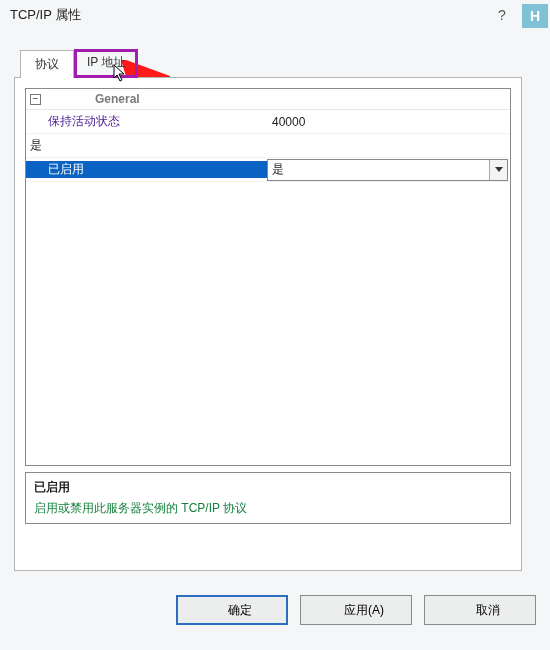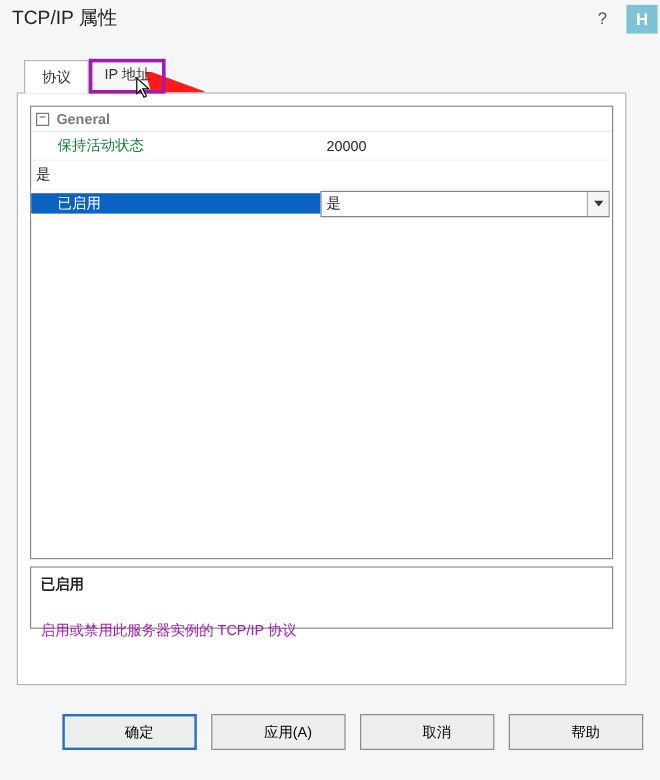--- a/index.html
+++ b/index.html
@@ -12,21 +12,21 @@
       overflow: hidden;
       position: relative;
     }
     .titlebar {
       height: 30px;
       display: flex;
       align-items: center;
       padding: 0 6px 0 10px;
       background: #f5f6f7;
     }
-    .titlebar .title { flex: 1; font-size: 16px; color: #222; }
+    .titlebar .title { flex: 1; font-size: 13px; color: #222; }
     .titlebar .help { width: 24px; text-align: center; color: #555; font-size: 14px; cursor: default; }
     .titlebar .close-wrap { position: relative; width: 30px; height: 24px; }
     .titlebar .close { position: absolute; inset: 0; display: flex; align-items: center; justify-content: center; color: #555; font-size: 14px; }
     .watermark { position: absolute; right: 2px; top: 4px; width: 26px; height: 24px; background: #7fc2d6; display: flex; align-items: center; justify-content: center; color: #fff; font-weight: bold; font-size: 14px; }
     .content { padding: 8px 28px 12px 14px; }
     .tabs { display: flex; align-items: flex-end; height: 28px; margin-top: 12px; margin-left: 6px; }
     .tab { padding: 5px 14px; border: 1px solid transparent; border-bottom: none; color: #333; position: relative; }
     .tab.active { border-color: #b5b5b5; background: #fff; z-index: 2; }
     .tab-highlight { border: 3px solid #a21caf; padding: 2px 10px 4px 10px; position: relative; z-index: 3; }
     .tab-highlight .cursor { position: absolute; left: 36px; top: 12px; }
@@ -53,46 +53,46 @@
     }
     .expander {
       width: 11px; height: 11px;
       border: 1px solid #777;
       display: inline-flex;
       align-items: center; justify-content: center;
       font-size: 10px; line-height: 1;
       margin-right: 6px;
       color: #333;
     }
-    .group-label { color: #7a7a7a; font-weight: bold; }
+    .group-label { color: #7a7a7a; font-weight: bold; margin-left: 48px; }
     .prop-row {
       display: flex;
       height: 24px;
       align-items: center;
       border-bottom: 1px solid #f2f2f2;
     }
-    .prop-row .key { width: 50%; padding-left: 22px; color: #15803d; }
+    .prop-row .key { width: 50%; padding-left: 22px; color: #4c1d95; }
     .prop-row .val { width: 50%; padding-left: 4px; color: #222; display: flex; align-items: center; }
     .prop-row.selected .key { background: #0a63c3; color: #fff; }
     .prop-row.selected { background: #fff; }
     .prop-row.selected .val { border: 1px solid #888; height: 22px; margin-right: 2px; position: relative; }
     .dd-btn {
       position: absolute; right: 0; top: 0; bottom: 0;
       width: 18px; border-left: 1px solid #aaa;
       display: flex; align-items: center; justify-content: center;
       background: #f4f4f4;
     }
     .desc-box {
       border: 1px solid #8a8a8a;
       margin-top: 6px;
       padding: 6px 8px;
       height: 52px;
     }
     .desc-title { font-weight: bold; font-size: 12px; color: #222; }
-    .desc-text { font-size: 12px; color: #a21caf; margin-top: 21px; }
+    .desc-text { font-size: 12px; color: #15803d; margin-top: 4px; }
     .buttons {
       display: flex;
       gap: 12px;
       justify-content: flex-end;
       padding: 12px 14px 0 14px;
     }
     .btn {
       width: 112px; height: 30px;
       border: 1px solid #8b8b8b;
       background: #eceded;
@@ -129,21 +129,21 @@
   </div>
 
   <div class="panel">
     <div class="prop-box">
       <div class="group-header">
         <span class="expander">−</span>
         <span class="group-label">General</span>
       </div>
       <div class="prop-row">
         <div class="key">保持活动状态</div>
-        <div class="val">20000</div>
+        <div class="val">40000</div>
       </div>
       <div class="prop-row">
         <div class="val">是</div>
       </div>
       <div class="prop-row selected">
         <div class="key">已启用</div>
         <div class="val">
           <span>是</span>
           <span class="dd-btn">
             <svg width="8" height="6" viewBox="0 0 8 6">
@@ -157,21 +157,20 @@
       <div class="desc-title">已启用</div>
       <div class="desc-text">启用或禁用此服务器实例的 TCP/IP 协议</div>
     </div>
   </div>
 </div>
 
 <div class="buttons">
   <div class="btn primary">确定</div>
   <div class="btn">应用(A)</div>
   <div class="btn">取消</div>
-  <div class="btn">帮助</div>
 </div>
 
 <svg class="arrow-overlay" width="520" height="480">
   <defs>
     <marker id="ah" markerWidth="14" markerHeight="14" refX="3" refY="6" orient="auto">
       <path d="M0 0 L12 6 L0 12 Z" fill="#ff1a1a"></path>
     </marker>
   </defs>
   <line x1="470" y1="390" x2="125" y2="24" stroke="#ff1a1a" stroke-width="4" marker-end="url(#ah)"></line>
 </svg>

